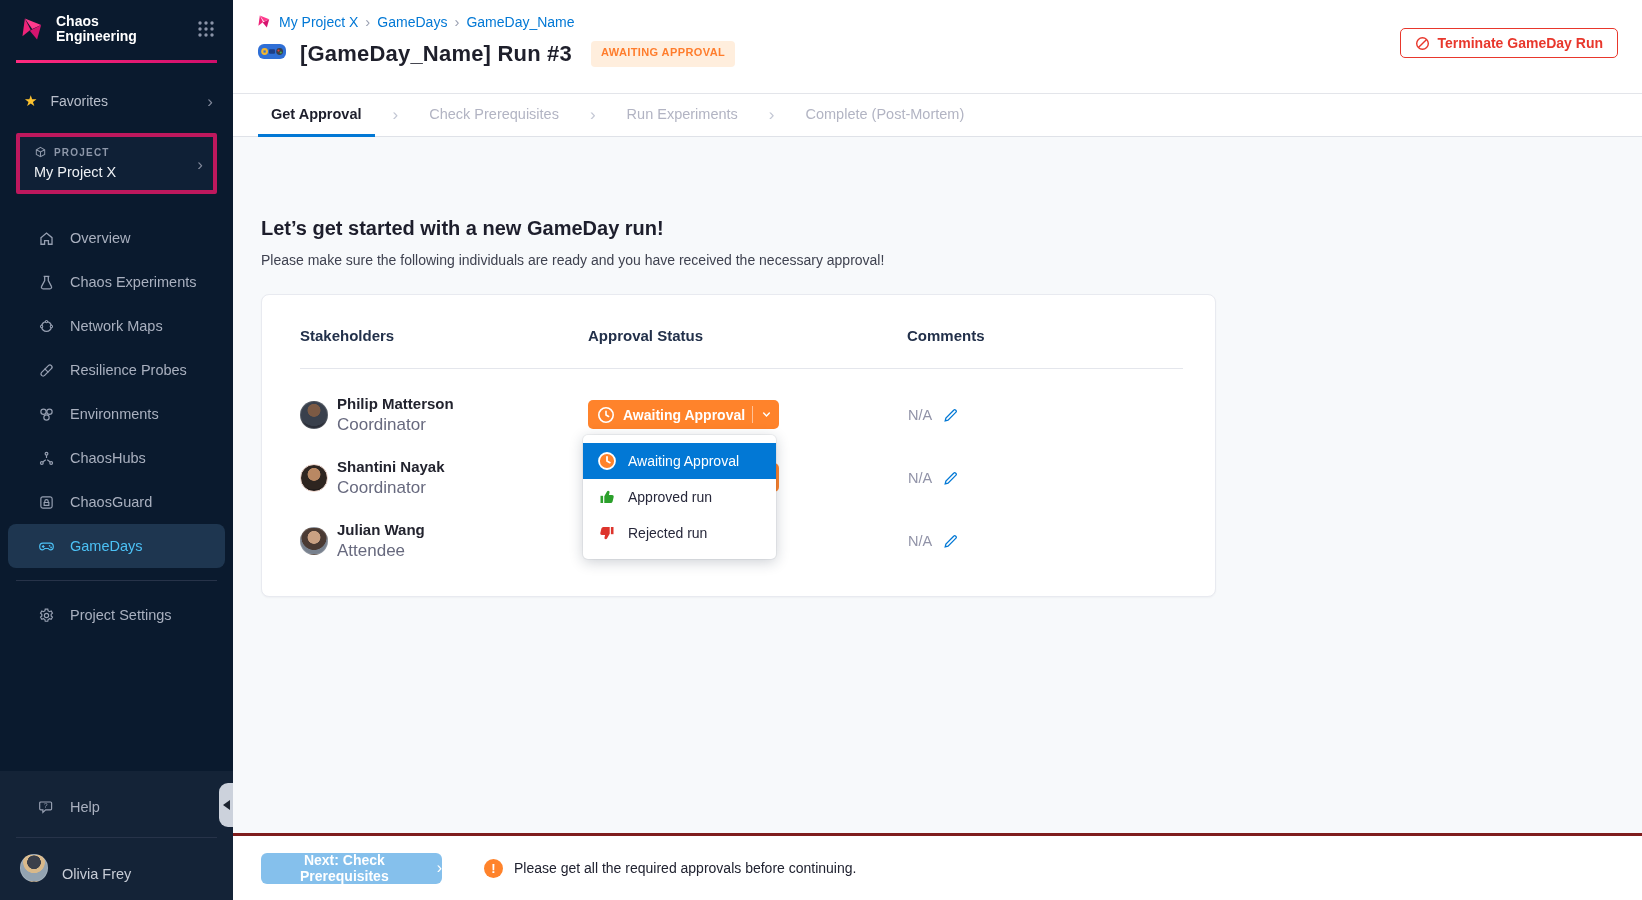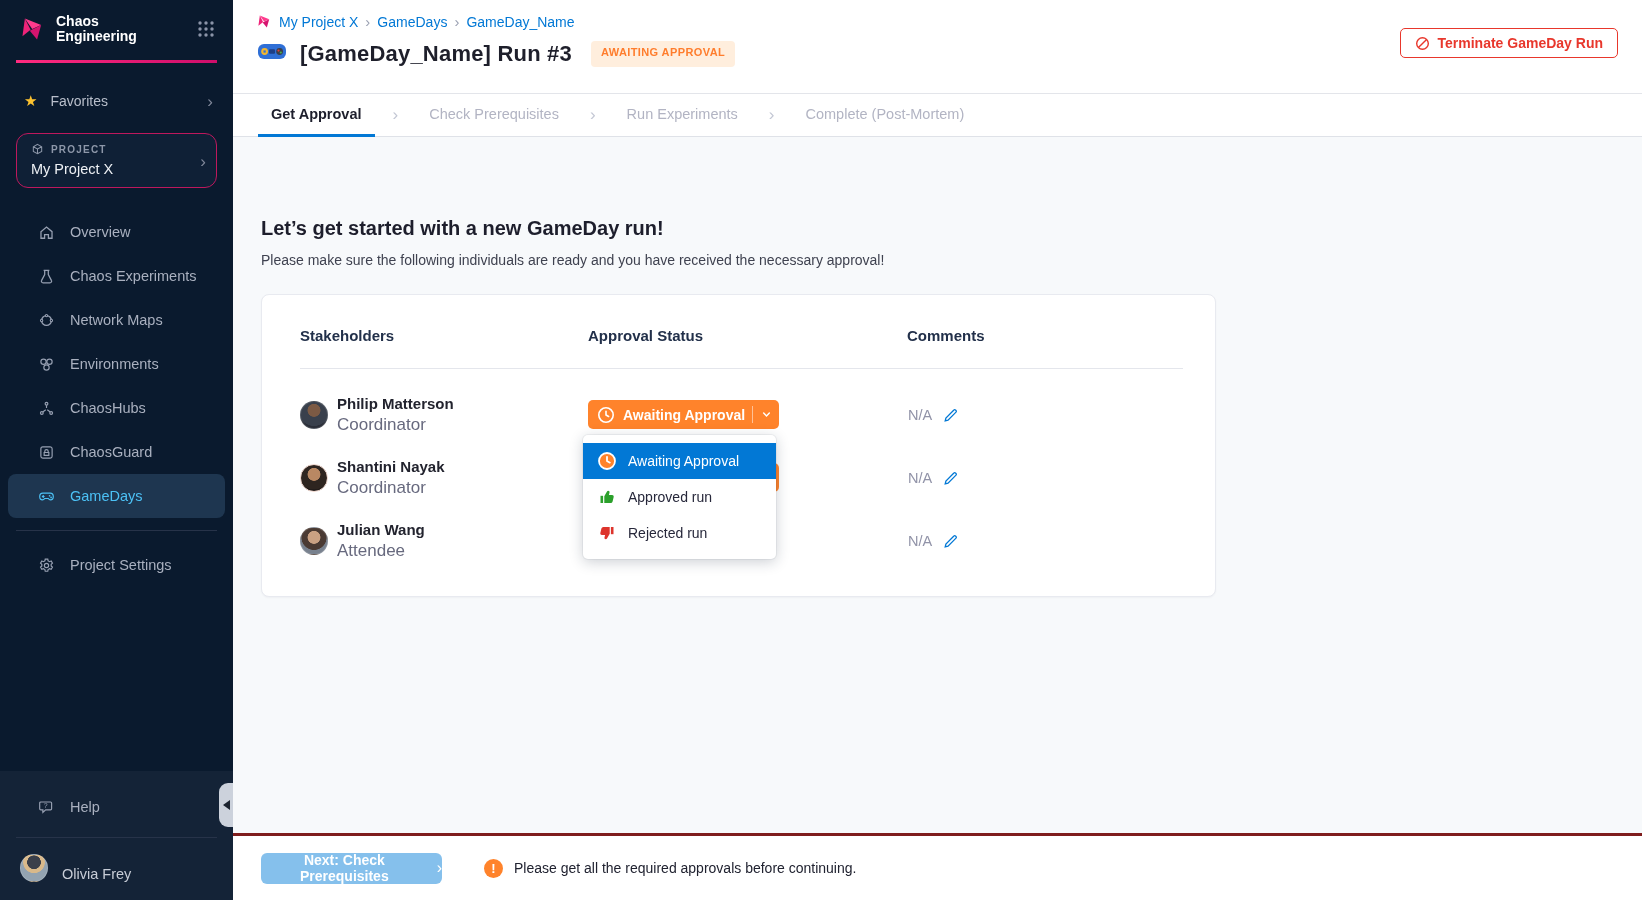--- a/index.html
+++ b/index.html
@@ -11,21 +11,21 @@
   .sidebar { position:relative; width:233px; min-width:233px; background:#0a1a2e; color:#a9b0bf; display:flex; flex-direction:column; }
   .sb-head { display:flex; align-items:center; padding:14px 16px 12px 20px; }
   .sb-logo { width:26px; height:26px; margin-right:10px; flex:none; }
   .sb-title { flex:1; color:#fff; font-size:14px; font-weight:700; line-height:15px; }
   .sb-grid { width:22px; height:22px; color:#8b94a8; cursor:pointer; }
   .sb-pink { height:3px; margin:4px 16px 0 16px; background:linear-gradient(90deg,#ff2b7f,#cf0e6b); }
   .sb-fav { display:flex; align-items:center; margin-top:20px; height:36px; padding:0 20px 0 24px; font-size:14px; cursor:pointer; }
   .sb-fav .star { color:#fcc22f; font-size:15px; margin-right:13px; }
   .sb-fav .lbl { flex:1; color:#b9bfcb; }
   .chev { color:#7f8799; font-size:17px; line-height:1; }
-  .project-box { margin:14px 16px 0 16px; border:1px solid #be185d; background:#0f2036; border-radius:12px; padding:9px 12px 10px 14px; position:relative; cursor:pointer; }
+  .project-box { margin:14px 16px 0 16px; border:4px solid #be185d; background:#0f2036; border-radius:2px; padding:9px 12px 10px 14px; position:relative; cursor:pointer; }
   .pb-top { display:flex; align-items:center; gap:7px; color:#8d97a9; font-size:10px; letter-spacing:1.2px; font-weight:700; }
   .pb-top svg { width:13px; height:13px; }
   .pb-name { margin-top:5px; color:#eef1f5; font-size:14.5px; }
   .pb-chev { position:absolute; right:10px; top:50%; transform:translateY(-50%); }
   nav { margin-top:22px; }
   .nav-item { display:flex; align-items:center; height:44px; padding:0 12px 0 30px; font-size:14.5px; color:#a9b0bf; cursor:pointer; margin:0 8px; border-radius:8px; }
   .nav-item .nic { width:17px; height:17px; margin-right:15px; flex:none; color:#97a0b2; display:flex; }
   .nav-item.active { background:#1e3650; color:#4cc1f5; }
   .nav-item.active .nic { color:#4cc1f5; }
   .sb-divider { border-top:1px solid #273349; margin:12px 16px; }
@@ -168,20 +168,29 @@
       <div class="nav-item">
         <span class="nic">
           <svg viewBox="0 0 16 16">
               <circle cx="8" cy="8" r="4.6" fill="none" stroke="currentColor" stroke-width="1.2"></circle>
               <circle cx="8" cy="3.4" r="1.1" fill="#0a1a2e" stroke="currentColor"></circle>
               <circle cx="3.4" cy="8" r="1.1" fill="#0a1a2e" stroke="currentColor"></circle>
               <circle cx="12.6" cy="8" r="1.1" fill="#0a1a2e" stroke="currentColor"></circle>
             </svg>
         </span>
         <span>Network Maps</span>
+      </div>
+      <div class="nav-item">
+        <span class="nic">
+          <svg viewBox="0 0 16 16">
+              <rect x="1.5" y="6" width="13" height="4" rx="2" fill="none" stroke="currentColor" stroke-width="1.2" transform="rotate(-45 8 8)"></rect>
+              <path stroke="currentColor" stroke-width="1.2" d="m6.2 6.2 3.6 3.6"></path>
+            </svg>
+        </span>
+        <span>Resilience Probes</span>
       </div>
       <div class="nav-item">
         <span class="nic">
           <svg viewBox="0 0 16 16">
               <g fill="none" stroke="currentColor" stroke-width="1.1">
                 <circle cx="5.2" cy="5.4" r="2.5"></circle>
                 <circle cx="10.8" cy="5.4" r="2.5"></circle>
                 <circle cx="8" cy="10.8" r="2.5"></circle>
               </g>
             </svg>

